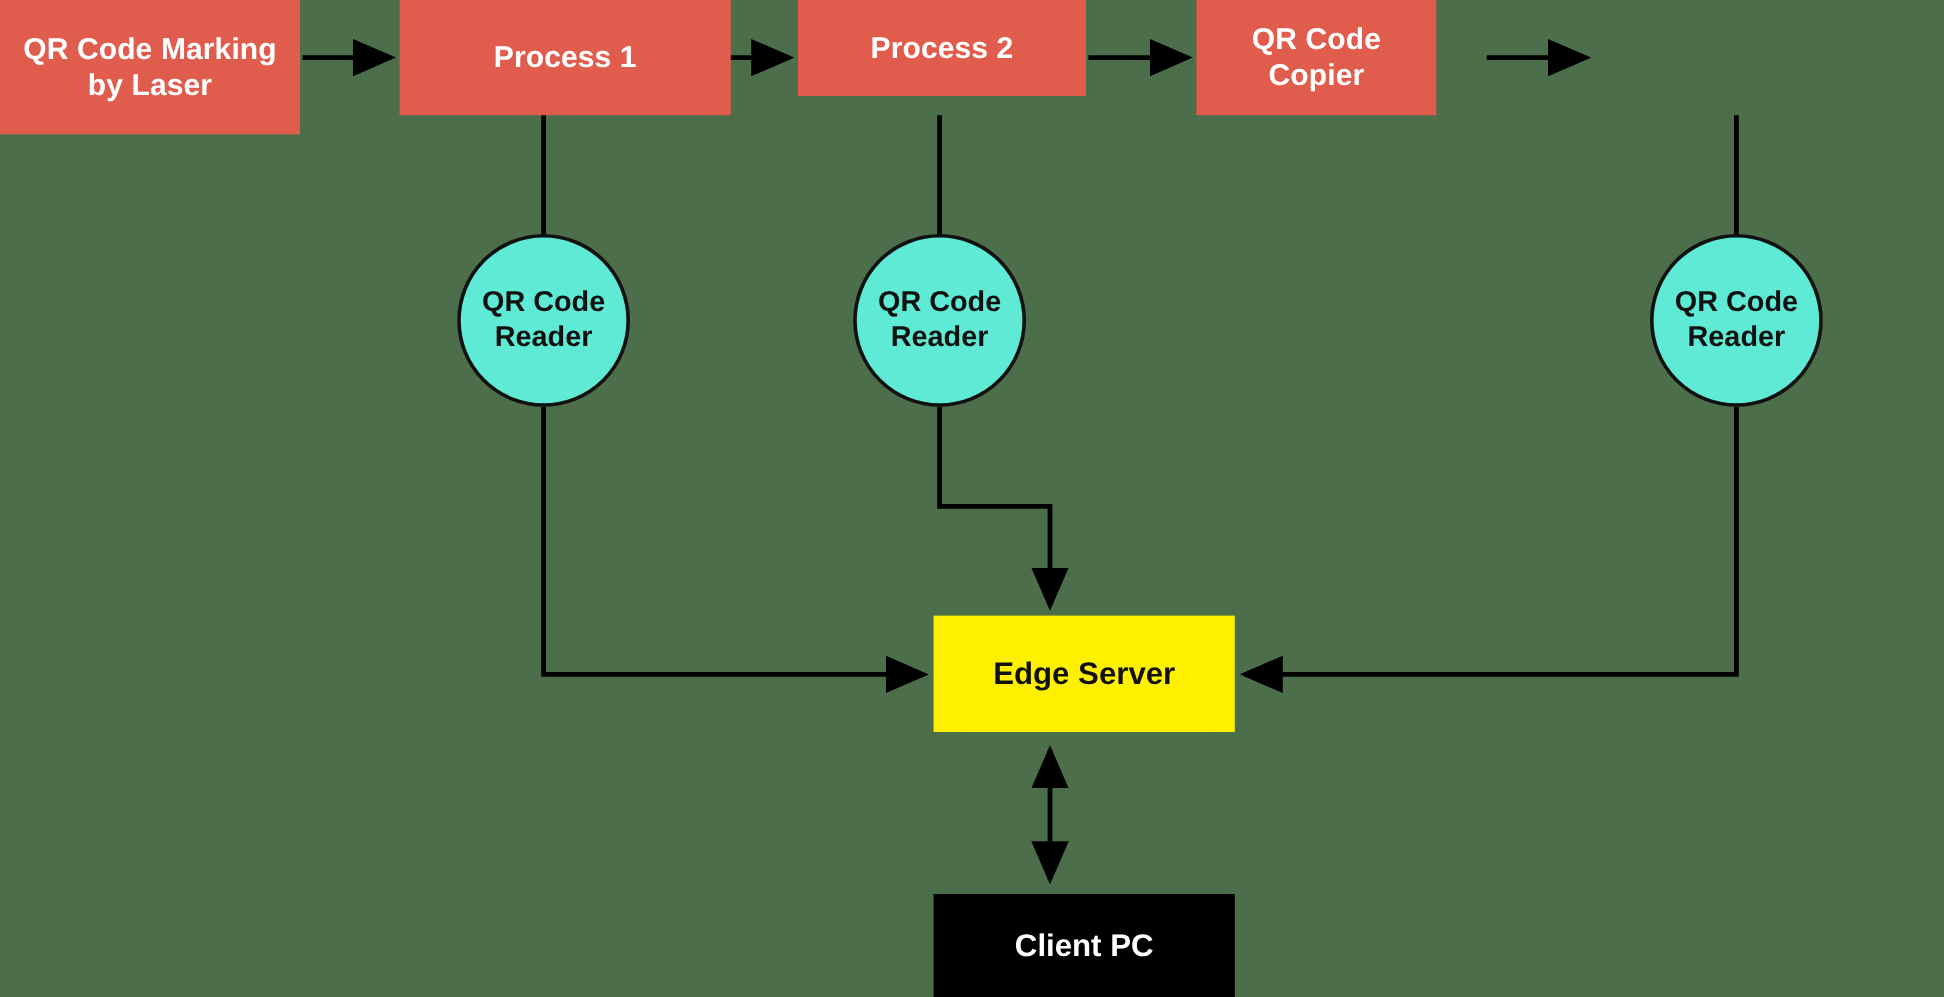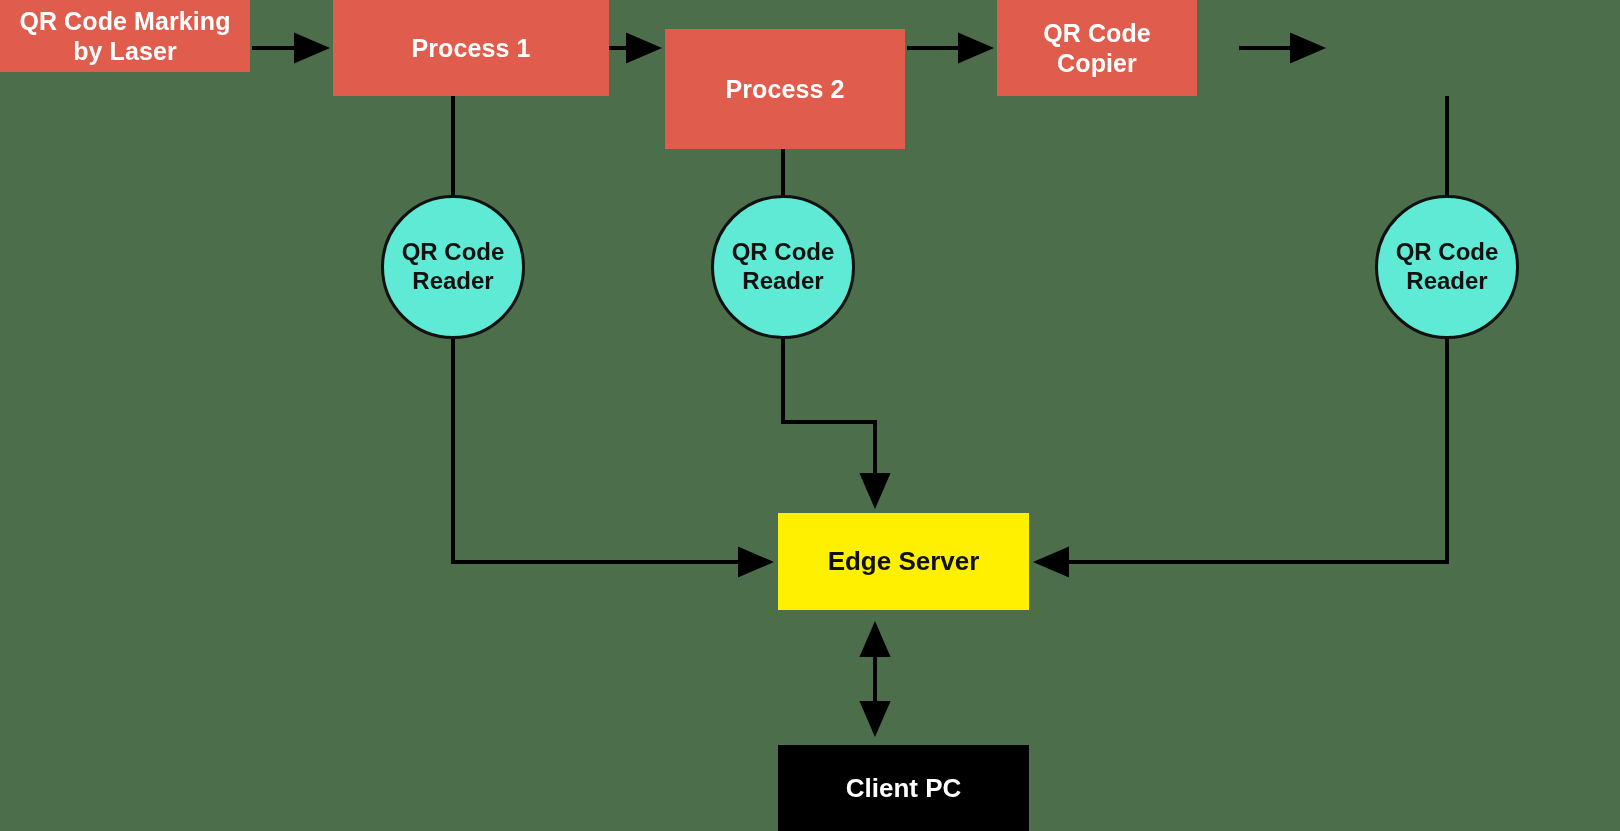--- a/index.html
+++ b/index.html
@@ -95,30 +95,30 @@
       <path d="M453,339 L453,562 L770,562" marker-end="url(#ah)"></path>
 
       <path d="M783,339 L783,422 L875,422 L875,505" marker-end="url(#ah)"></path>
 
       <path d="M1447,339 L1447,562 L1037,562" marker-end="url(#ah)"></path>
 
       <line x1="875" y1="625" x2="875" y2="733" marker-start="url(#ah-start)" marker-end="url(#ah)"></line>
     </g>
   </svg>
 
-  <div class="node proc-box" style="left:0px;  top:0px;    width:250px; height:72px;">
+  <div class="node proc-box" style="left:0px;  top:0px;    width:250px; height:112px;">
     <span class="node-label">QR Code Marking
 by Laser</span>
   </div>
 
   <div class="node proc-box" style="left:333px; top:0px;   width:276px; height:96px;">
     <span class="node-label">Process 1</span>
   </div>
 
-  <div class="node proc-box" style="left:665px; top:0px;   width:240px; height:120px;margin-top:29px;">
+  <div class="node proc-box" style="left:665px; top:0px;   width:240px; height:80px;">
     <span class="node-label">Process 2</span>
   </div>
 
   <div class="node proc-box" style="left:997px; top:0px;   width:200px; height:96px;">
     <span class="node-label">QR Code Copier</span>
   </div>
 
 
   <div class="node reader-circle" style="left:381px;  top:195px; width:144px; height:144px;">
     <span class="node-label">QR Code

